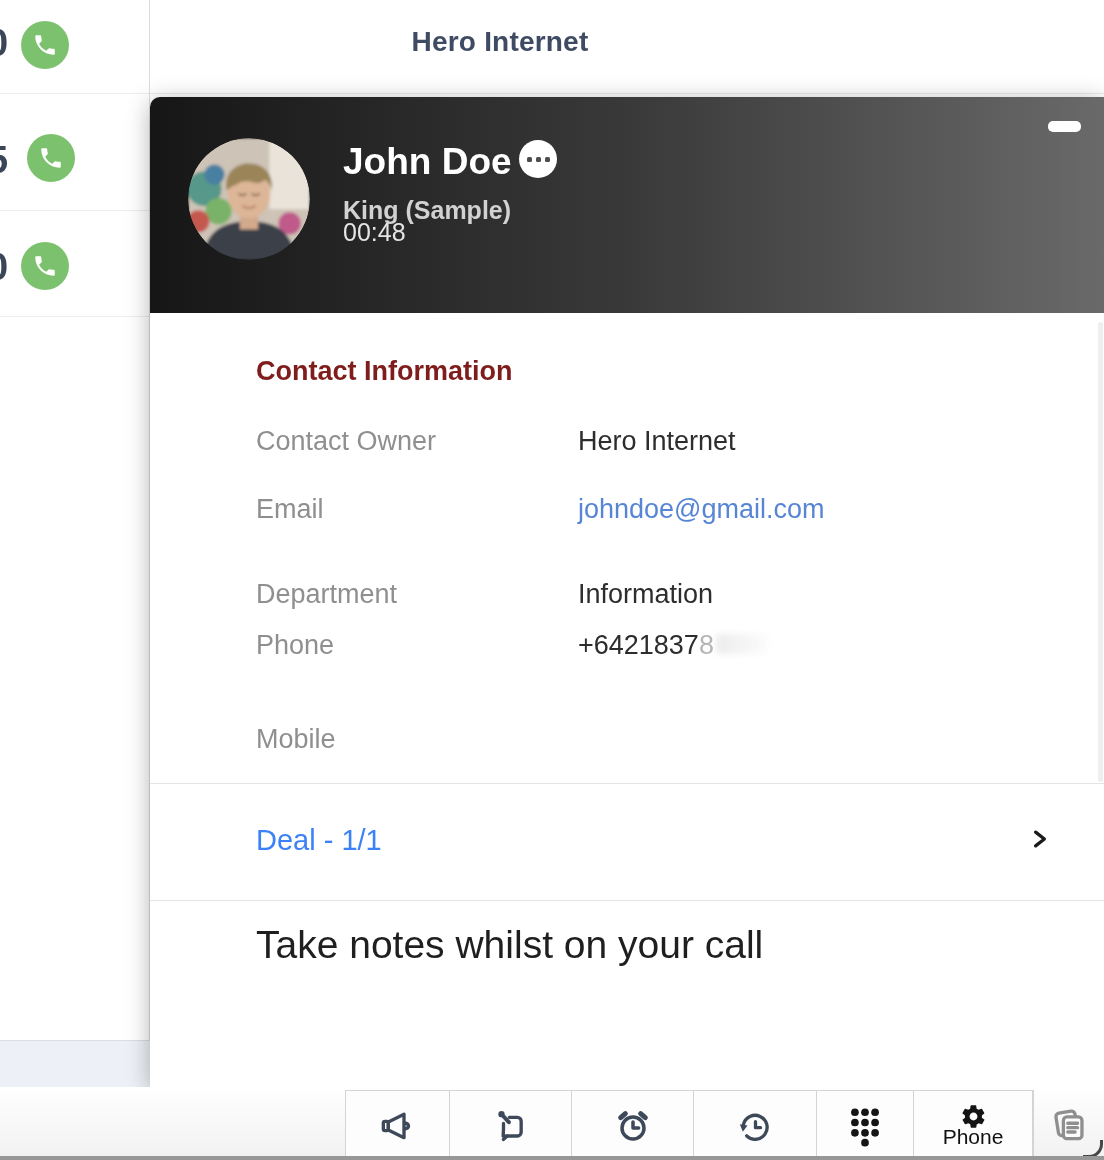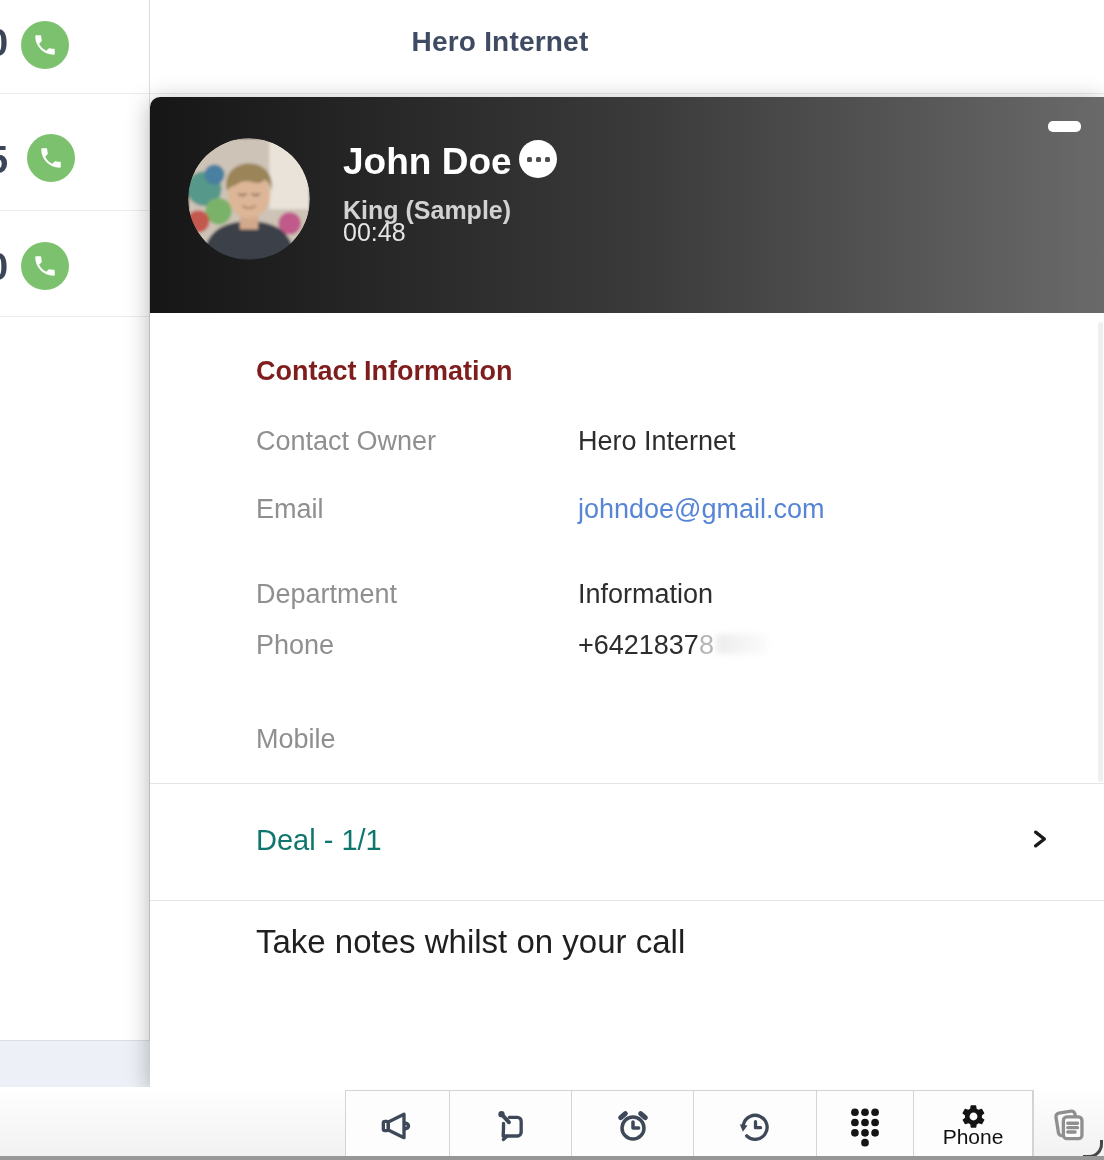--- a/index.html
+++ b/index.html
@@ -42,23 +42,23 @@
   .ci-row { position:absolute; left:106px; width:800px; height:36px; }
   .ci-row .ci-label { position:absolute; left:0; top:0; font-size:27px; color:#8f8f8f;text-align:center; }
   .ci-row .ci-value { position:absolute; left:322px; top:0; font-size:27px; color:#2d2d2d; }
   .ci-value.link { color:#5785d6; cursor:pointer; }
   .faded { opacity:.35; }
   .smudge { display:inline-block; width:52px; height:20px; margin-left:2px; border-radius:4px;
             background:linear-gradient(to right, rgba(200,200,200,.35), rgba(230,230,230,.12)); filter:blur(3px); }
   .row-0{top:329px}.row-1{top:397px}.row-2{top:482px}.row-3{top:533px}.row-4{top:627px}
   .divider { position:absolute; left:0; width:954px; height:1px; background:#e4e4e4; }
   .div-1{top:686px}.div-2{top:803px}
-  .deal-label { position:absolute; left:106px; top:727px; font-size:29px; color:#0f766e; }
+  .deal-label { position:absolute; left:106px; top:727px; font-size:29px; color:#3b82f6; }
   .deal-chevron { position:absolute; left:875px; top:725px; width:30px; height:34px; }
-  .notes-area { position:absolute; left:106px; top:826px; font-size:33px; color:#1f1f1f; cursor:text; }
+  .notes-area { position:absolute; left:106px; top:826px; font-size:39px; color:#1f1f1f; cursor:text; }
   .scroll-track { position:absolute; right:1px; top:225px; width:5px; height:460px; background:#efefef; border-radius:3px; }
 
   
   .toolbar { position:absolute; left:0; top:1087px; width:1104px; height:73px; z-index:10;
              background:linear-gradient(#ffffff,#f1f1f1); }
   .tb-bottomline { position:absolute; left:0; bottom:0; width:1104px; height:4px; background:#979797; }
   .tb-cells { position:absolute; left:345px; top:3px; height:70px; display:flex; }
   .tb-cell { height:70px; background:#fdfdfd; border-top:1px solid #d4d4d4; border-left:1px solid #d4d4d4;
              display:flex; flex-direction:column; align-items:center; justify-content:center; cursor:pointer; }
   .tb-cell:last-child { border-right:1px solid #d4d4d4; }

